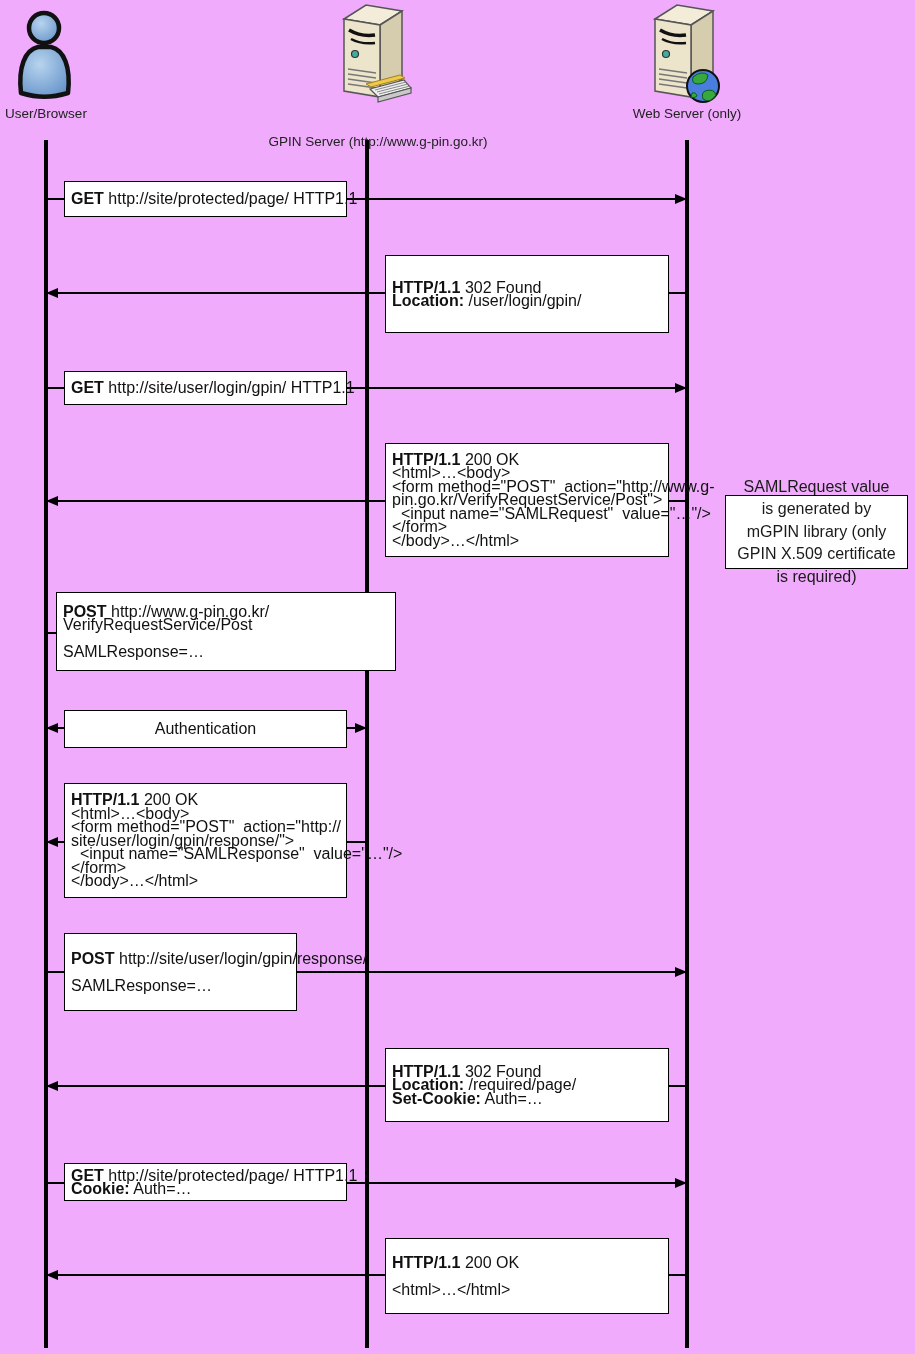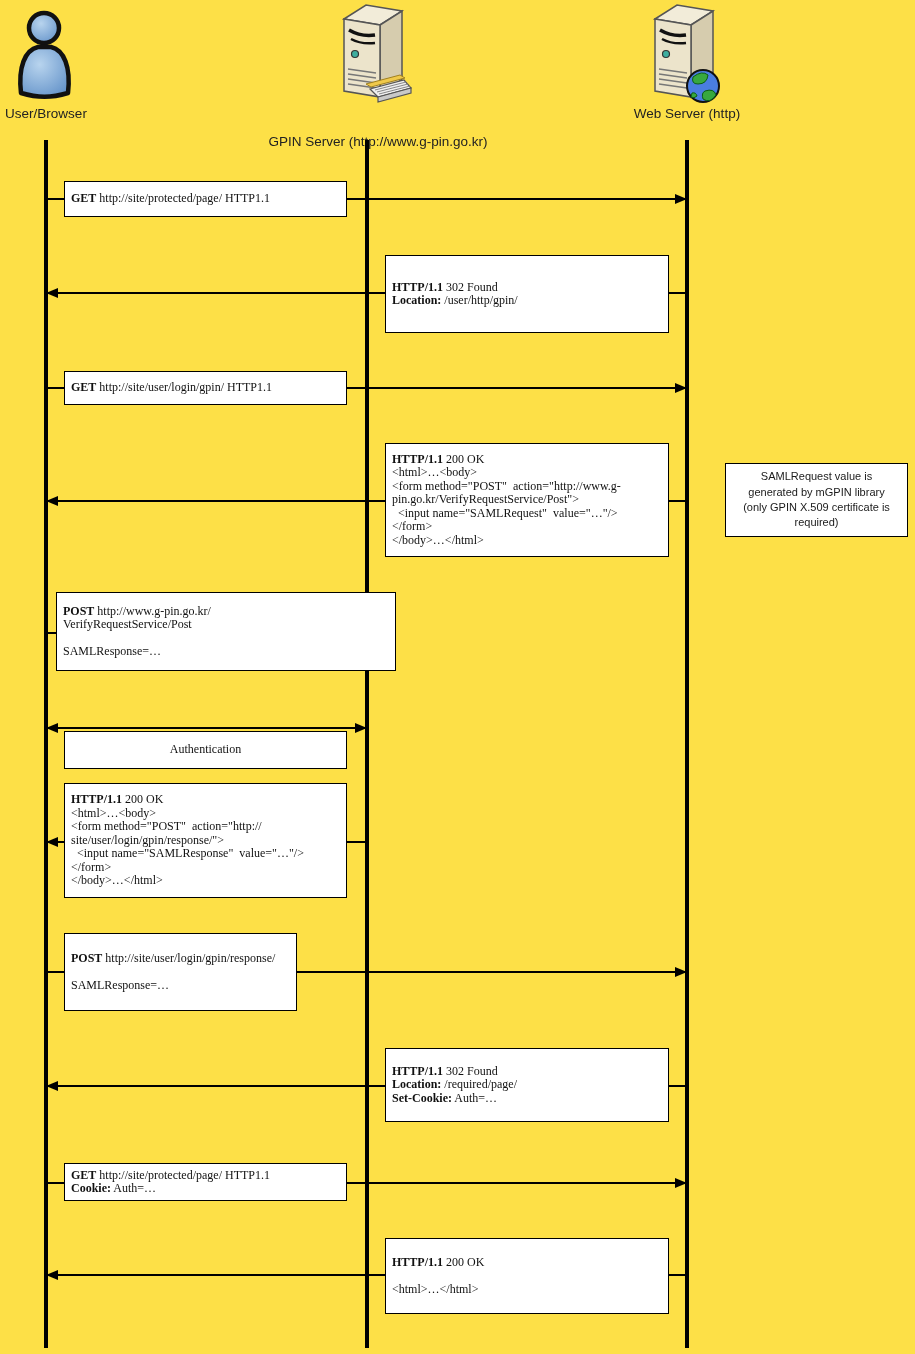--- a/index.html
+++ b/index.html
@@ -1,34 +1,34 @@
 <!DOCTYPE html>
 <html><head>
 <meta charset="utf-8">
 <style>
   html,body{margin:0;padding:0;background:#fff;}
-  .canvas{position:relative;width:915px;height:1354px;background:#fde047;overflow:hidden;
+  .canvas{position:relative;width:915px;height:1354px;background:#f0abfc;overflow:hidden;
           font-family:"Liberation Sans",sans-serif;color:#1a1a1a;}
   .actor{position:absolute;text-align:center;}
   .actor-label{position:absolute;font-size:13.5px;color:#222;white-space:nowrap;text-align:center;}
   .lifeline{position:absolute;width:4px;background:#000;}
   .mline{position:absolute;height:1.5px;background:#000;z-index:1;}
   .ah{position:absolute;width:0;height:0;z-index:2;}
   .ah-right{border-top:5px solid transparent;border-bottom:5px solid transparent;border-left:12px solid #000;}
   .ah-left{border-top:5px solid transparent;border-bottom:5px solid transparent;border-right:12px solid #000;}
   .mbox{position:absolute;background:#fff;border:1px solid #000;z-index:3;
         display:flex;flex-direction:column;justify-content:center;
         padding:2px 6px;box-sizing:border-box;}
-  .code-line{font-family:Liberation Serif, serif;font-size:12px;line-height:13.5px;
+  .code-line{font-family:Liberation Sans, sans-serif;font-size:16px;line-height:13.5px;
              min-height:13.5px;white-space:pre;color:#111;}
   .code-line b{font-weight:bold;}
   .mbox.center .code-line{text-align:center;}
   .note{position:absolute;background:#fff;border:1px solid #000;z-index:3;
         display:flex;align-items:center;justify-content:center;text-align:center;
-        font-size:11px;line-height:1.4;color:#1a1a1a;padding:4px 10px;box-sizing:border-box;}
+        font-size:16px;line-height:1.4;color:#1a1a1a;padding:4px 10px;box-sizing:border-box;margin-top:32px;}
 </style>
 </head>
 <body>
 
 <div class="canvas">
 
   <div class="actor" style="left:13px;top:6px;width:66px;height:94px;">
     <span>
       <svg width="66" height="94" viewBox="0 0 66 94">
         <defs>
@@ -73,40 +73,40 @@
         <path d="M19 38 q10 5.5 24 4" fill="none" stroke="#111" stroke-width="2.5"></path>
         <circle cx="23" cy="53" r="3.5" fill="#3fae9e" stroke="#333" stroke-width="1.2"></circle>
         <path d="M16 68 l28 4 M16 73 l28 4 M16 78 l28 4 M16 83 l28 4" stroke="#777" stroke-width="1.4"></path>
         <circle cx="60" cy="85" r="16" fill="#4a7de0" stroke="#111" stroke-width="2"></circle>
         <path d="M50 76 q9 -7 15 -2 q-1 9 -10 9 q-7 0 -5 -7 Z" fill="#38a83e" stroke="#0a5c14" stroke-width="1"></path>
         <path d="M62 90 q9 -3 11 4 q-6 9 -13 4 q-2 -6 2 -8 Z" fill="#38a83e" stroke="#0a5c14" stroke-width="1"></path>
         <path d="M49 92 q4 -1 5 3 q-3 3 -6 1 Z" fill="#38a83e" stroke="#0a5c14" stroke-width="1"></path>
       </svg>
     </span>
   </div>
-  <div class="actor-label" style="left:617px;top:106px;width:140px;">Web Server (http)</div>
+  <div class="actor-label" style="left:617px;top:106px;width:140px;">Web Server (only)</div>
 
   <div class="lifeline" style="left:44px;top:140px;height:1208px;"></div>
   <div class="lifeline" style="left:365px;top:140px;height:1208px;"></div>
   <div class="lifeline" style="left:685px;top:140px;height:1208px;"></div>
 
   <div>
     <div class="mline" style="left:46px;top:198px;width:641px;"></div>
     <div class="ah ah-right" style="left:675px;top:194px;"></div>
     <div class="mbox" style="left:64px;top:181px;width:283px;height:36px;">
         <div class="code-line"><b>GET</b><span> http://site/protected/page/ HTTP1.1</span></div>
       </div>
   </div>
 
   <div>
     <div class="mline" style="left:46px;top:292px;width:641px;"></div>
     <div class="ah ah-left" style="left:46px;top:288px;"></div>
     <div class="mbox" style="left:385px;top:255px;width:284px;height:78px;">
         <div class="code-line"><b>HTTP/1.1</b><span> 302 Found</span></div>
-        <div class="code-line"><b>Location:</b><span> /user/http/gpin/</span></div>
+        <div class="code-line"><b>Location:</b><span> /user/login/gpin/</span></div>
       </div>
   </div>
 
   <div>
     <div class="mline" style="left:46px;top:387px;width:641px;"></div>
     <div class="ah ah-right" style="left:675px;top:383px;"></div>
     <div class="mbox" style="left:64px;top:371px;width:283px;height:34px;">
         <div class="code-line"><b>GET</b><span> http://site/user/login/gpin/ HTTP1.1</span></div>
       </div>
   </div>
@@ -133,21 +133,21 @@
         <div class="code-line"><span>VerifyRequestService/Post</span></div>
         <div class="code-line"><span>&nbsp;</span></div>
         <div class="code-line"><span>SAMLResponse=…</span></div>
       </div>
   </div>
 
   <div>
     <div class="mline" style="left:46px;top:727px;width:321px;"></div>
     <div class="ah ah-left" style="left:46px;top:723px;"></div>
     <div class="ah ah-right" style="left:355px;top:723px;"></div>
-    <div class="mbox center" style="left:64px;top:710px;width:283px;height:38px;margin-top:21px;">
+    <div class="mbox center" style="left:64px;top:710px;width:283px;height:38px;">
         <div class="code-line"><span>Authentication</span></div>
       </div>
   </div>
 
   <div>
     <div class="mline" style="left:46px;top:841px;width:321px;"></div>
     <div class="ah ah-left" style="left:46px;top:837px;"></div>
     <div class="mbox" style="left:64px;top:783px;width:283px;height:115px;">
         <div class="code-line"><b>HTTP/1.1</b><span> 200 OK</span></div>
         <div class="code-line"><span>&lt;html&gt;…&lt;body&gt;</span></div>

